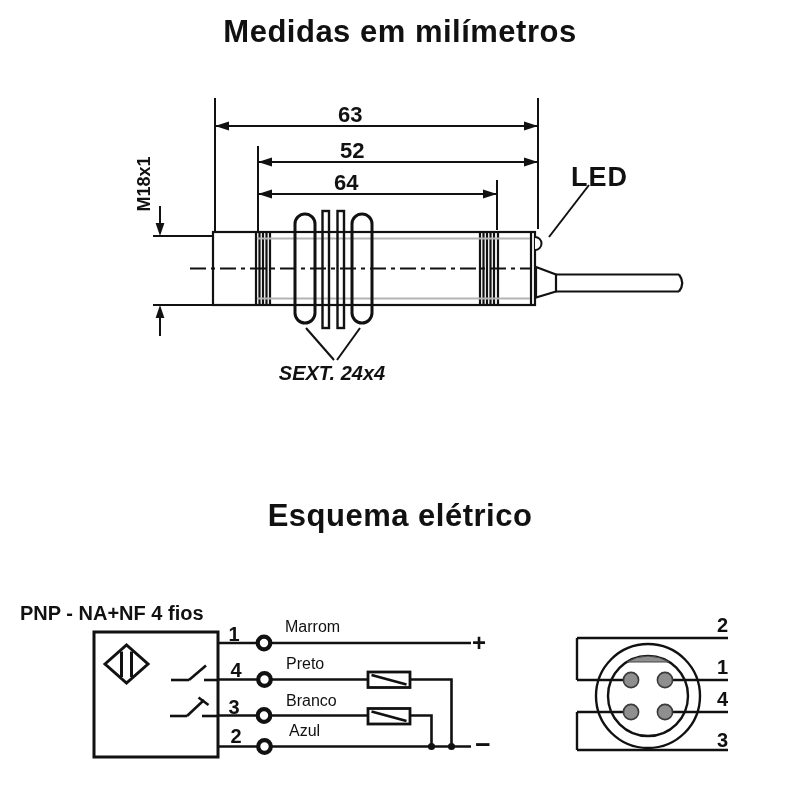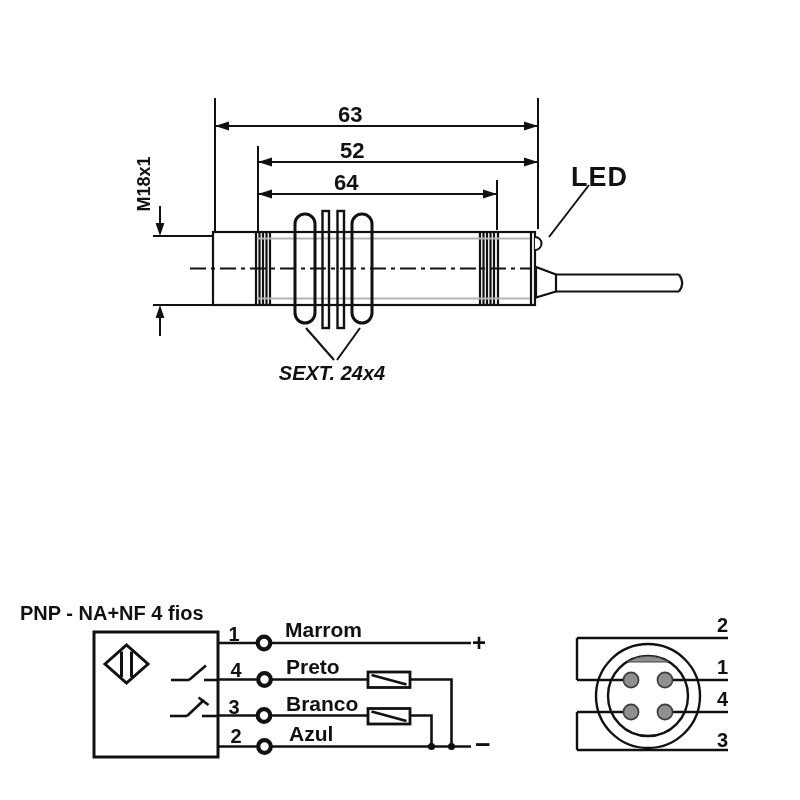--- a/index.html
+++ b/index.html
@@ -9,21 +9,21 @@
   }
   #art{position:absolute;left:0;top:0;}
   .txt{position:absolute;white-space:nowrap;line-height:1;color:#111111;}
   .title{left:0;right:0;text-align:center;font-size:31px;font-weight:bold;letter-spacing:.5px;}
   .dimnum{font-size:22px;font-weight:bold;width:76px;text-align:left;}
   .led{font-size:27px;font-weight:bold;letter-spacing:1px;}
   .rot{transform:translate(-50%,-50%) rotate(-90deg);font-size:18px;font-weight:bold;}
   .sext{font-size:20px;font-weight:bold;width:160px;text-align:center;font-style:italic;}
   .pnp{font-size:20px;font-weight:bold;}
   .wpin{font-size:20px;font-weight:bold;width:20px;text-align:center;}
-  .wname{font-size:21px;font-weight:bold;}
+  .wname{font-size:16px;font-weight:normal;}
   .plus{font-size:24px;font-weight:bold;}
   .minus{font-size:24px;font-weight:bold;transform:scaleX(2.2);transform-origin:left center;}
   .cpin{font-size:20px;font-weight:bold;width:24px;text-align:right;}
 </style>
 </head>
 <body>
 
 <div id="stage">
 
   <svg id="art" width="800" height="800" viewBox="0 0 800 800">
@@ -152,28 +152,30 @@
       <path d="M627,662 A40,40 0 0 1 669,662 Z" fill="#8f8f8f" stroke="#444" stroke-width="1"></path>
     </g>
     <g fill="#8f8f8f" stroke="#3a3a3a" stroke-width="1.6">
       <circle cx="631" cy="680" r="7.6"></circle>
       <circle cx="665" cy="680" r="7.6"></circle>
       <circle cx="631" cy="712" r="7.6"></circle>
       <circle cx="665" cy="712" r="7.6"></circle>
     </g>
   </svg>
 
+  <div class="txt title" style="top:16px;">Medidas em milímetros</div>
 
   <div class="txt dimnum" style="left:338px;top:104px;">63</div>
   <div class="txt dimnum" style="left:340px;top:140px;">52</div>
   <div class="txt dimnum" style="left:334px;top:172px;">64</div>
   <div class="txt led" style="left:571px;top:164px;">LED</div>
   <div class="txt rot" style="left:144px;top:184px;">M18x1</div>
   <div class="txt sext" style="left:252px;top:363px;">SEXT. 24x4</div>
 
+  <div class="txt title" style="top:500px;">Esquema elétrico</div>
   <div class="txt pnp" style="left:20px;top:603px;">PNP - NA+NF 4 fios</div>
 
   <div class="txt wpin" style="left:224px;top:624px;">1</div>
   <div class="txt wpin" style="left:226px;top:660px;">4</div>
   <div class="txt wpin" style="left:224px;top:697px;">3</div>
   <div class="txt wpin" style="left:226px;top:726px;">2</div>
 
   <div class="txt wname" style="left:285px;top:619px;">Marrom</div>
   <div class="txt wname" style="left:286px;top:656px;">Preto</div>
   <div class="txt wname" style="left:286px;top:693px;">Branco</div>

